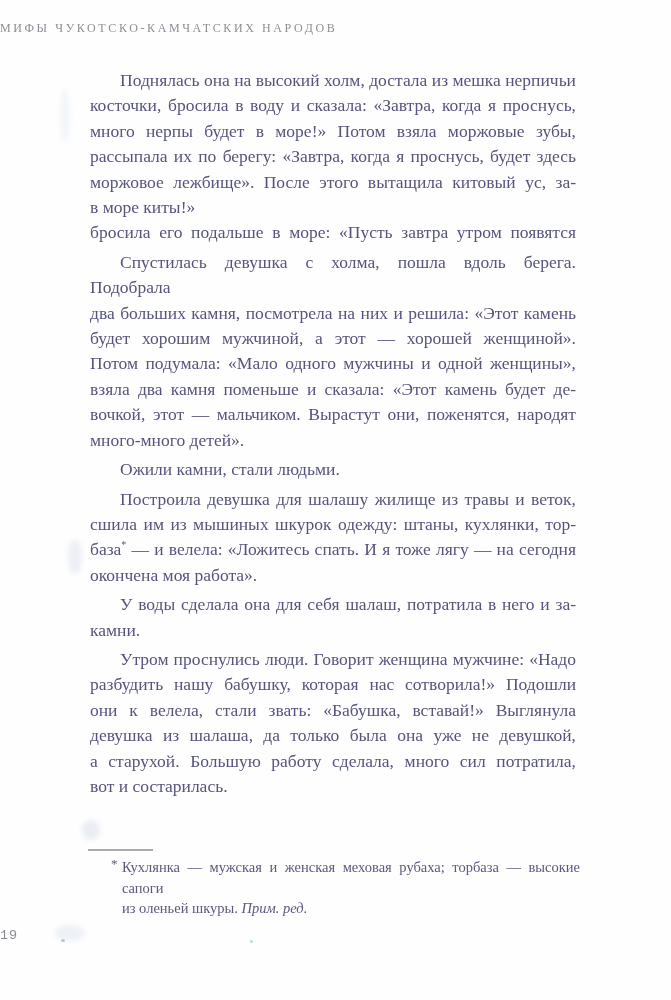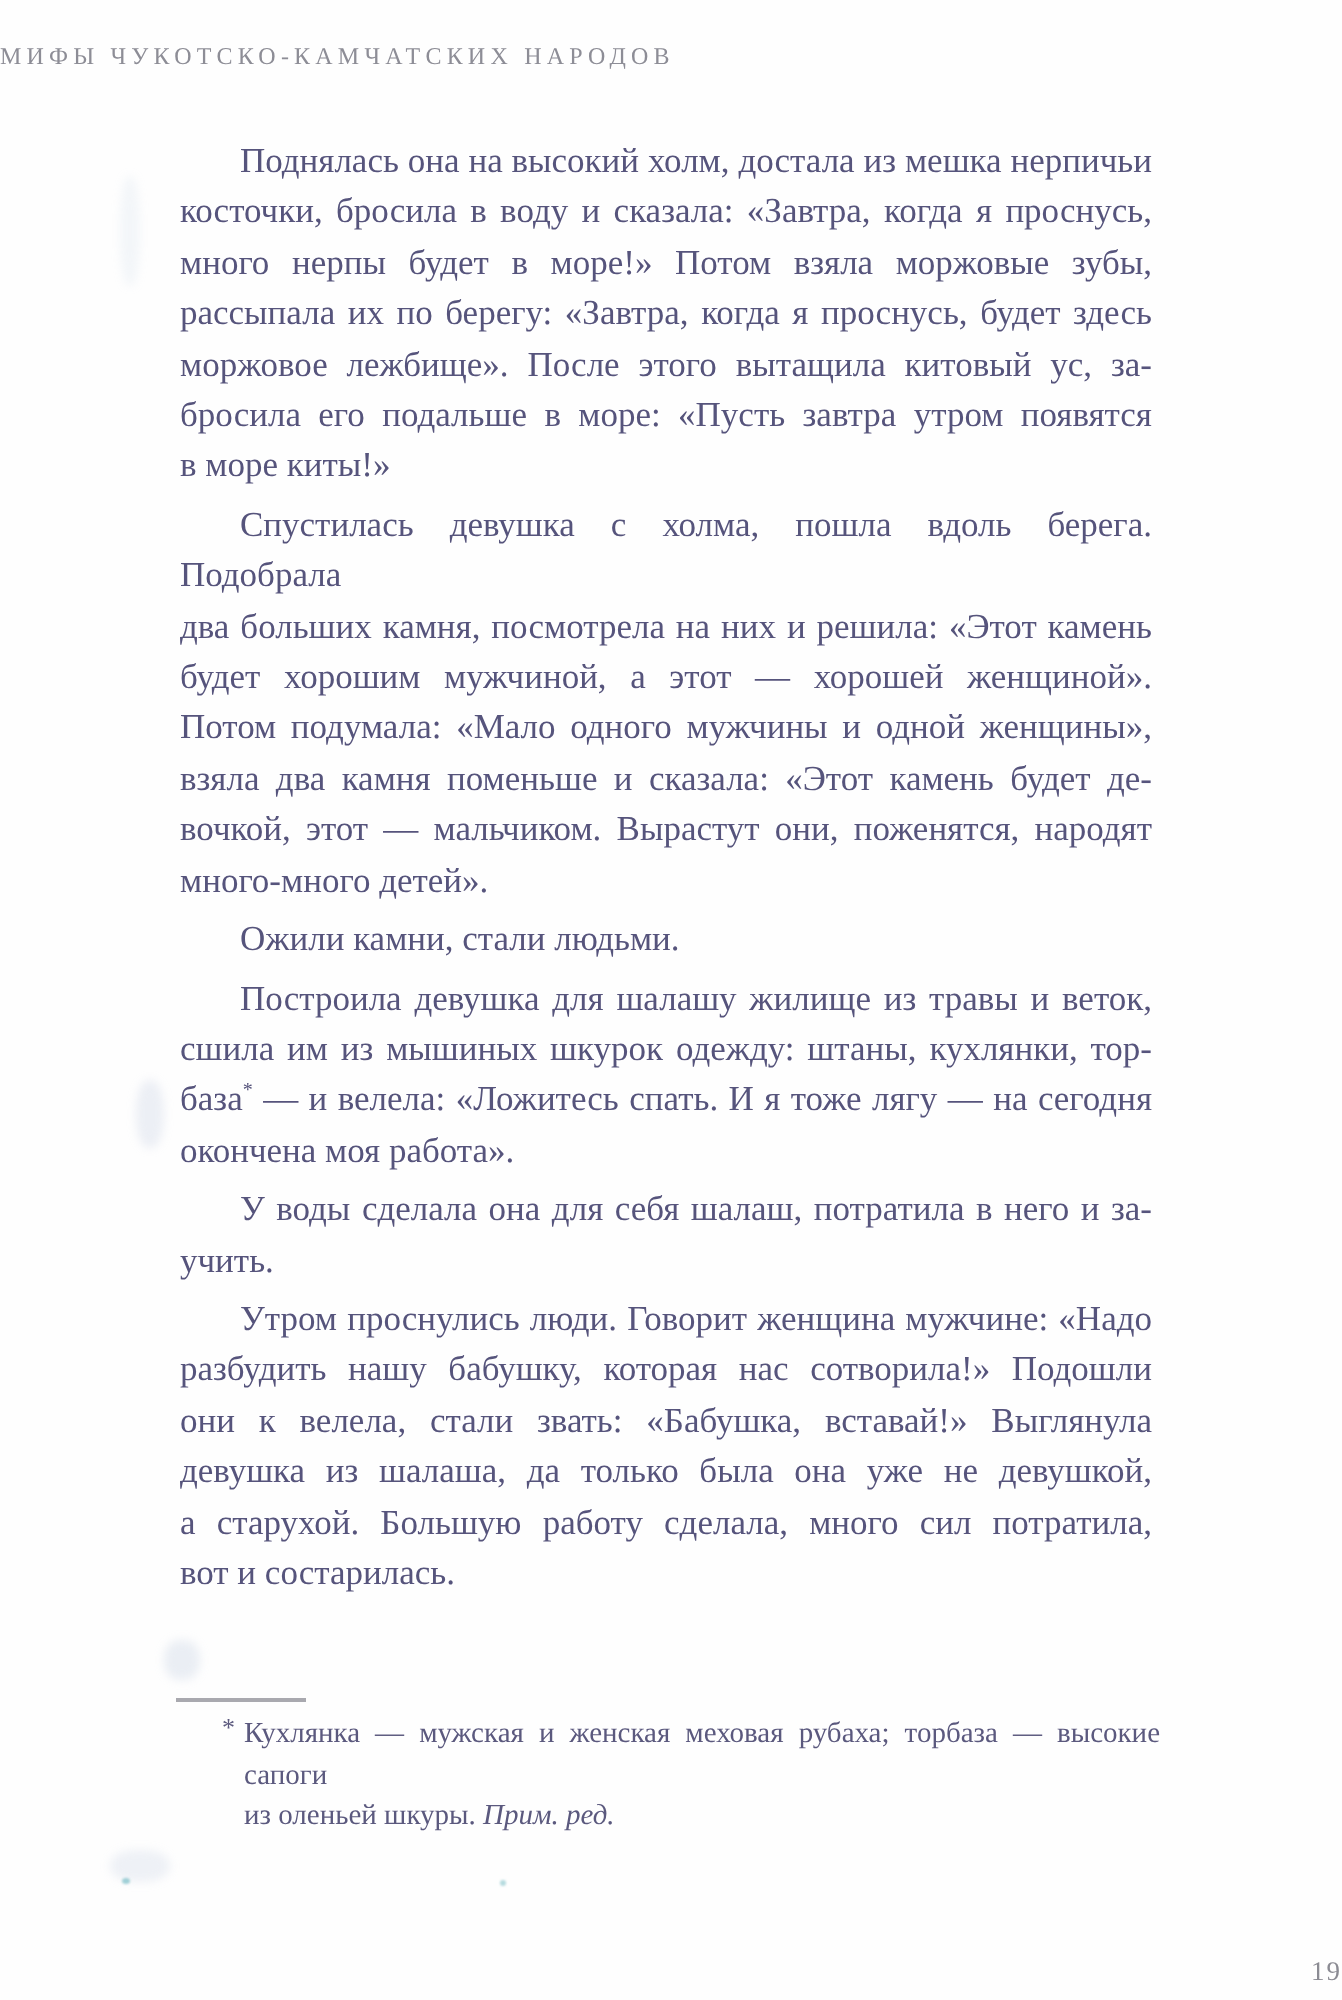--- a/index.html
+++ b/index.html
@@ -58,25 +58,26 @@
   .fn-marker{
     position:absolute;left:25px;top:-3px;
     font-size:13px;
   }
   .fn-line.just{
     text-align:justify;
     text-align-last:justify;
   }
   .italic{font-style:italic;}
   .page-number{
-    position:absolute;top:978px;left:0;width:100%;
-    text-align:right;
+    position:absolute;top:928px;left:0;width:100%;
+    text-align:left;
     font-size:13.5px;
     letter-spacing:1px;
     color:#8b8b93;
+    font-family:Liberation Mono, monospace;
   }
   .artifact{
     position:absolute;
     border-radius:45%;
     filter:blur(2.5px);
     pointer-events:none;
   }
   .a1{left:60px;top:88px;width:10px;height:55px;background:rgba(180,195,220,.14);}
   .a2{left:68px;top:540px;width:14px;height:34px;background:rgba(172,187,214,.22);}
   .a3{left:82px;top:820px;width:18px;height:20px;background:rgba(176,190,214,.25);}
@@ -99,22 +100,22 @@
   <div class="speck s1"></div>
   <div class="speck s2"></div>
 
   <div class="text-body">
       <div class="para">
         <div class="line first">Поднялась она на высокий холм, достала из мешка нерпичьи</div>
         <div class="line">косточки, бросила в воду и сказала: «Завтра, когда я проснусь,</div>
         <div class="line">много нерпы будет в море!» Потом взяла моржовые зубы,</div>
         <div class="line">рассыпала их по берегу: «Завтра, когда я проснусь, будет здесь</div>
         <div class="line">моржовое лежбище». После этого вытащила китовый ус, за-</div>
+        <div class="line last">в море киты!»</div>
         <div class="line">бросила его подальше в море: «Пусть завтра утром появятся</div>
-        <div class="line last">в море киты!»</div>
       </div>
       <div class="para">
         <div class="line first">Спустилась девушка с холма, пошла вдоль берега. Подобрала</div>
         <div class="line">два больших камня, посмотрела на них и решила: «Этот камень</div>
         <div class="line">будет хорошим мужчиной, а этот — хорошей женщиной».</div>
         <div class="line">Потом подумала: «Мало одного мужчины и одной женщины»,</div>
         <div class="line">взяла два камня поменьше и сказала: «Этот камень будет де-</div>
         <div class="line">вочкой, этот — мальчиком. Вырастут они, поженятся, народят</div>
         <div class="line last">много-много детей».</div>
       </div>
@@ -122,21 +123,21 @@
         <div class="line first last">Ожили камни, стали людьми.</div>
       </div>
       <div class="para">
         <div class="line first">Построила девушка для шалашу жилище из травы и веток,</div>
         <div class="line">сшила им из мышиных шкурок одежду: штаны, кухлянки, тор-</div>
         <div class="line">база<sup>*</sup> — и велела: «Ложитесь спать. И я тоже лягу — на сегодня</div>
         <div class="line last">окончена моя работа».</div>
       </div>
       <div class="para">
         <div class="line first">У воды сделала она для себя шалаш, потратила в него и за-</div>
-        <div class="line last">учить.</div>
+        <div class="line last">камни.</div>
       </div>
       <div class="para">
         <div class="line first">Утром проснулись люди. Говорит женщина мужчине: «Надо</div>
         <div class="line">разбудить нашу бабушку, которая нас сотворила!» Подошли</div>
         <div class="line">они к велела, стали звать: «Бабушка, вставай!» Выглянула</div>
         <div class="line">девушка из шалаша, да только была она уже не девушкой,</div>
         <div class="line">а старухой. Большую работу сделала, много сил потратила,</div>
         <div class="line last">вот и состарилась.</div>
       </div>
     </div>

